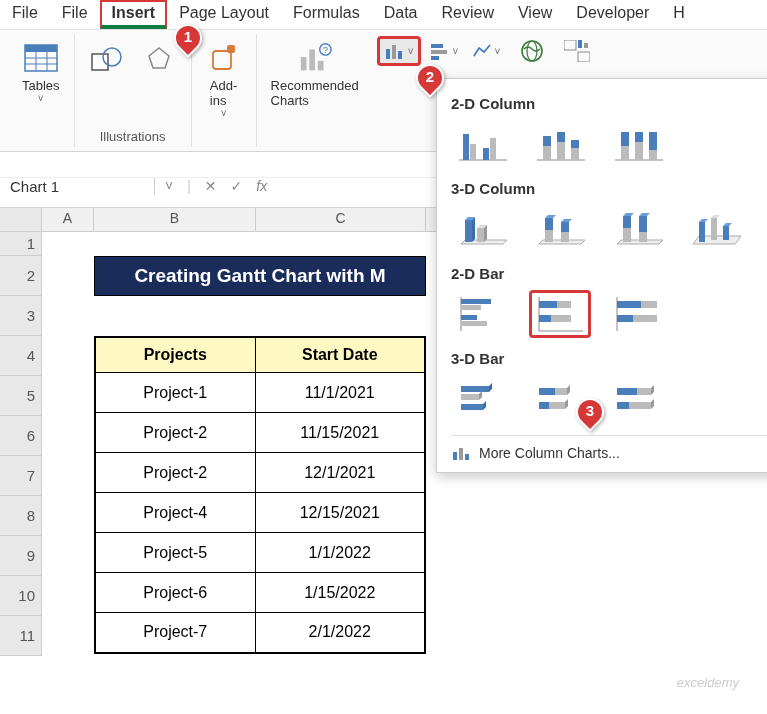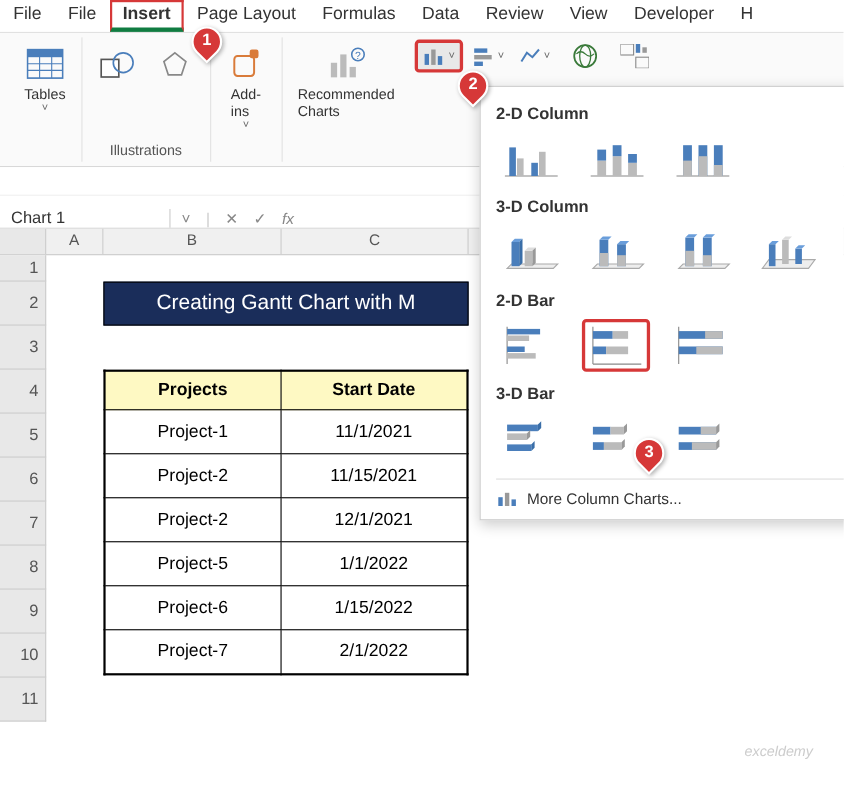--- a/index.html
+++ b/index.html
@@ -16,42 +16,42 @@
 .ribbon-group:last-child { border-right: none; }
 .group-label { font-size: 13px; color: #555; margin-top: 2px; text-align: center; line-height: 1.2; }
 .group-buttons { display: flex; gap: 4px; align-items: flex-start; }
 .big-btn { display: flex; flex-direction: column; align-items: center; padding: 4px 6px; cursor: pointer; font-size: 13px; color: #333; }
 .big-btn .ico { width: 36px; height: 36px; display: flex; align-items: center; justify-content: center; margin-bottom: 2px; }
 .split-col { display: flex; flex-direction: column; }
 .small-btn { padding: 2px 4px; display: flex; align-items: center; cursor: pointer; }
 .small-btn.boxed { border: 3px solid #d63838; border-radius: 4px; background: #e8e8e8; }
 
 
-.namebar { display: flex; height: 30px; border-bottom: 1px solid #d4d4d4; align-items: flex-end; background: #fff; }
+.namebar { display: flex; height: 30px; border-bottom: 1px solid #d4d4d4; align-items: flex-start; background: #fff; }
 .namebox { width: 155px; border-right: 1px solid #ccc; padding: 0 10px; font-size: 15px; color: #333; }
 .fn-controls { display: flex; gap: 14px; padding: 0 10px; color: #888; font-size: 14px; }
 .fx { font-style: italic; }
 
 
 .sheet { position: relative; }
 .colheads { display: flex; height: 24px; background: #f0f0f0; border-bottom: 1px solid #ccc; }
 .rowhead-spacer { width: 42px; border-right: 1px solid #ccc; background: #e8e8e8; }
 .colhead { border-right: 1px solid #ccc; text-align: center; font-size: 14px; color: #555; padding-top: 2px; }
 .colA { width: 52px; }
 .colB { width: 162px; }
 .colC { width: 170px; }
 
 .gridbody { display: flex; }
 .rowheads { display: flex; flex-direction: column; width: 42px; background: #e8e8e8; }
 .rowhead { height: 40px; border-bottom: 1px solid #ccc; border-right: 1px solid #ccc; display: flex; align-items: center; justify-content: flex-end; padding-right: 6px; font-size: 15px; color: #555; }
 .rowhead.r1 { height: 24px; }
 .cells { position: relative; flex: 1; }
 
 
-.title-bar { position: absolute; left: 52px; top: 24px; width: 332px; height: 40px; background: #1a2d5a; color: #fff; font-weight: normal; font-size: 19px; display: flex; align-items: center; justify-content: center; border: 1px solid #000; }
+.title-bar { position: absolute; left: 52px; top: 24px; width: 332px; height: 40px; background: #1a2d5a; color: #fff; font-weight: bold; font-size: 19px; display: flex; align-items: center; justify-content: center; border: 1px solid #000; }
 
 
 .table { position: absolute; left: 52px; top: 104px; border: 2px solid #000; border-collapse: collapse; font-size: 16px; }
 .table th, .table td { border: 1px solid #000; padding: 8px 14px; text-align: center; }
 .table th { background: #fef9c3; font-weight: bold; }
 .table th.projects { width: 160px; }
 .table th.startdate { width: 170px; }
 .table tbody tr { height: 40px; }
 
 
@@ -249,20 +249,24 @@
             </tr>
           <tr>
               <td>Project-2</td>
               <td>11/15/2021</td>
             </tr>
           <tr>
               <td>Project-2</td>
               <td>12/1/2021</td>
             </tr>
           <tr>
+              <td>Project-4</td>
+              <td>12/15/2021</td>
+            </tr>
+          <tr>
               <td>Project-5</td>
               <td>1/1/2022</td>
             </tr>
           <tr>
               <td>Project-6</td>
               <td>1/15/2022</td>
             </tr>
           <tr>
               <td>Project-7</td>
               <td>2/1/2022</td>

